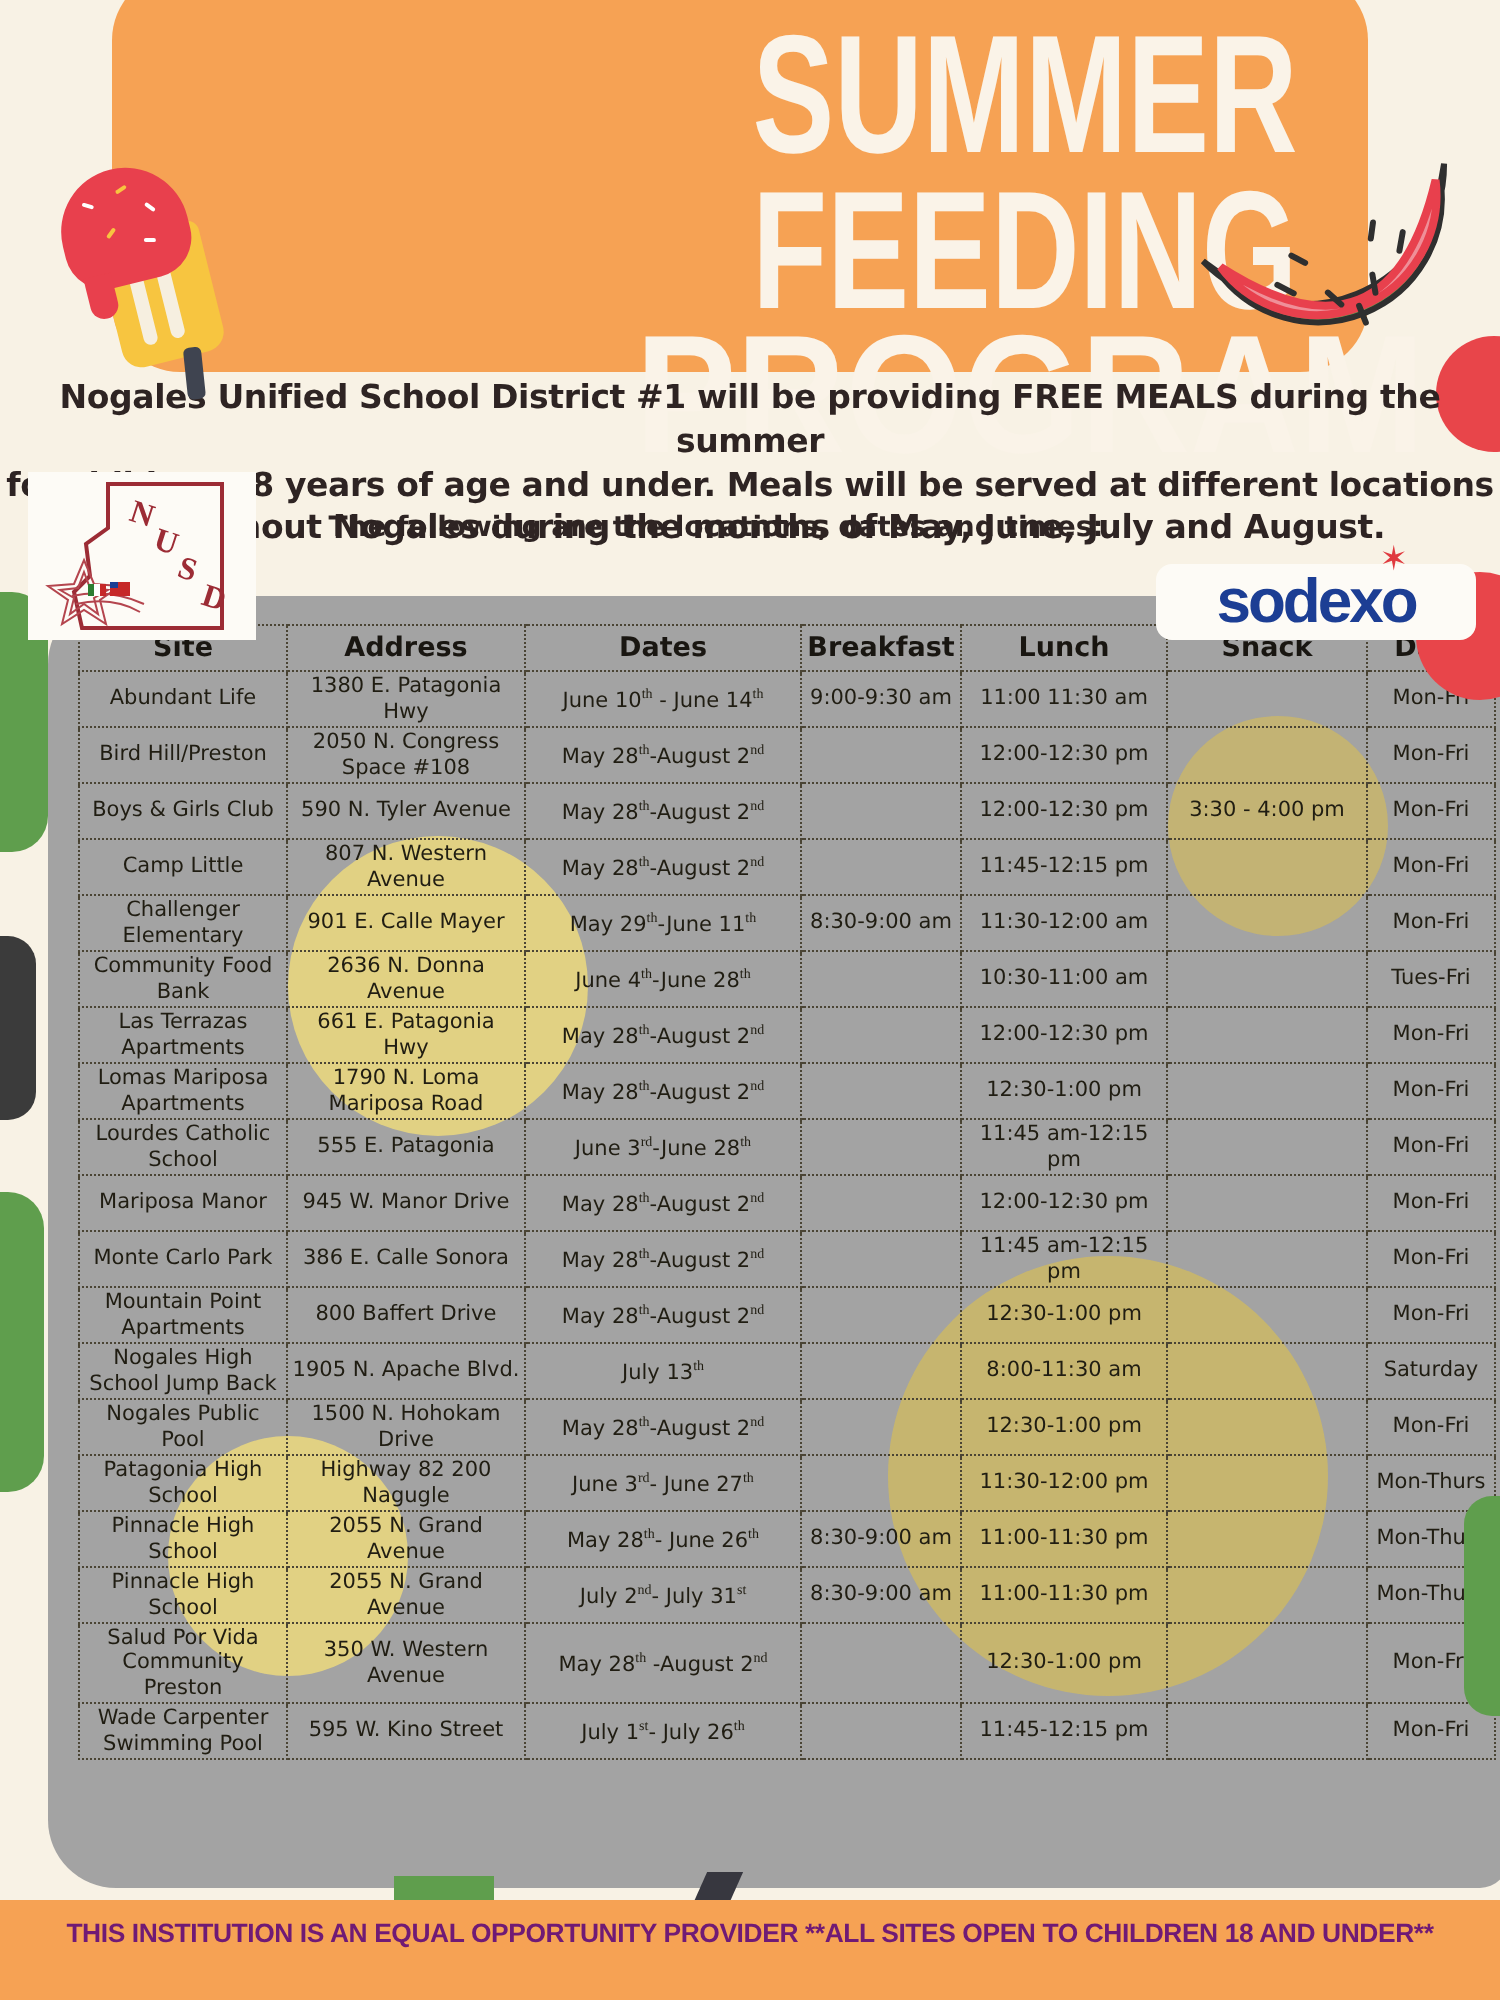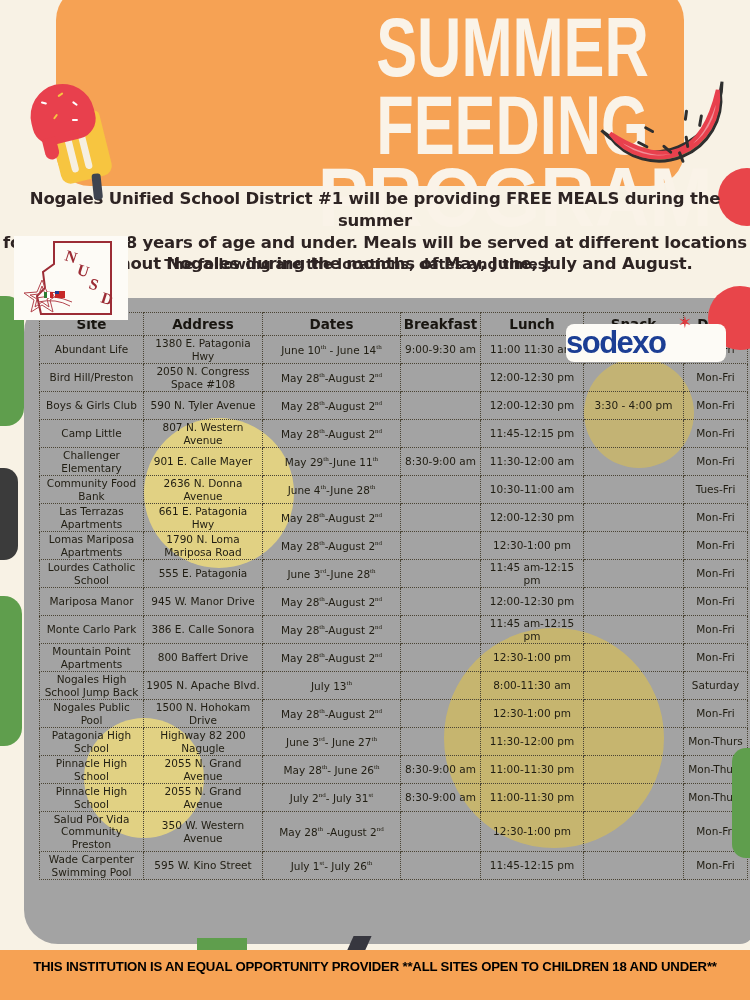--- a/index.html
+++ b/index.html
@@ -31,22 +31,22 @@
   .melon { position:absolute; left:598px; top:74px; width:150px; height:120px; transform:rotate(-22deg); z-index:4; }
 
   
   .intro { position:absolute; left:0; top:188px; width:750px; text-align:center;
            font-weight:700; font-size:16.5px; line-height:1.32; color:#2e2423; z-index:3; letter-spacing:-.2px; }
   .sub { position:absolute; left:0; top:256px; width:716px; text-align:center;
          font-weight:700; font-size:14px; color:#2e2423; z-index:3; }
 
   
   .nusd { position:absolute; left:14px; top:236px; width:114px; height:84px; z-index:5; }
-  .sodexo { position:absolute; right:24px; top:282px; width:160px; height:38px; z-index:5;
-            background:#fdfbf6; border-radius:8px; text-align:left;margin-top:42px; }
+  .sodexo { position:absolute; right:12px; top:282px; width:160px; height:38px; z-index:5;
+            background:#fdfbf6; border-radius:8px; text-align:center; }
   .sodexo-word { font-family:"Liberation Sans", sans-serif; font-weight:700; font-size:31px;
                  color:#1c3e94; letter-spacing:-1.5px; line-height:38px; }
   .sodexo-star { position:absolute; right:34px; top:-12px; color:#e03a3f; font-size:17px; }
 
   
   .board { position:absolute; left:24px; top:298px; width:730px; height:646px;
            background:#a3a3a3; border-radius:34px 14px 14px 34px; z-index:2; }
   .ghost { position:absolute; border-radius:50%; background:rgba(246,224,120,.75); }
   .g1 { left:120px; top:120px; width:150px; height:150px; }
   .g2 { left:420px; top:330px; width:220px; height:220px; background:rgba(228,196,70,.55); }
@@ -57,21 +57,21 @@
   table.meals { position:absolute; left:15px; top:14px; width:708px; table-layout:fixed;
                 border-collapse:collapse; z-index:3; }
   .meals th { font-weight:700; font-size:13.5px; color:#191611; padding:3px 2px; }
   .meals td { font-size:10.5px; color:#201d12; text-align:center; height:28px;
               padding:1px 2px; line-height:1.18; word-wrap:break-word; }
   .meals th, .meals td { border:1px dotted #4a4434; }
   .meals sup { font-size:7px;font-family:Liberation Serif, serif; }
 
   
   .footer { position:absolute; left:0; bottom:0; width:750px; height:50px; background:#f6a254;
-            z-index:4; text-align:center; color:#000000; font-weight:700; font-size:13.2px;
+            z-index:4; text-align:center; color:#701a75; font-weight:700; font-size:13.2px;
             font-family:"Liberation Sans", sans-serif; letter-spacing:-.2px; padding-top:8px; line-height:1.32; }
 
   
   .deco { position:absolute; z-index:1; }
   .leafL1 { left:-10px; top:296px; width:34px; height:130px; background:#5f9e4d; border-radius:0 18px 18px 0; }
   .darkL  { left:-12px; top:468px; width:30px; height:92px;  background:#3b3b3b; border-radius:0 14px 14px 0; }
   .leafL2 { left:-10px; top:596px; width:32px; height:150px; background:#5f9e4d; border-radius:0 18px 18px 0; }
   .berryR1 { right:-22px; top:286px; width:64px; height:64px; background:#e8454a; border-radius:50%; z-index:3; }
   .berryR2 { right:-26px; top:168px; width:58px; height:58px; background:#e8454a; border-radius:50%; }
   .leafR   { right:-8px;  top:748px; width:26px; height:110px; background:#5f9e4d; border-radius:14px 0 0 14px; z-index:3; }

